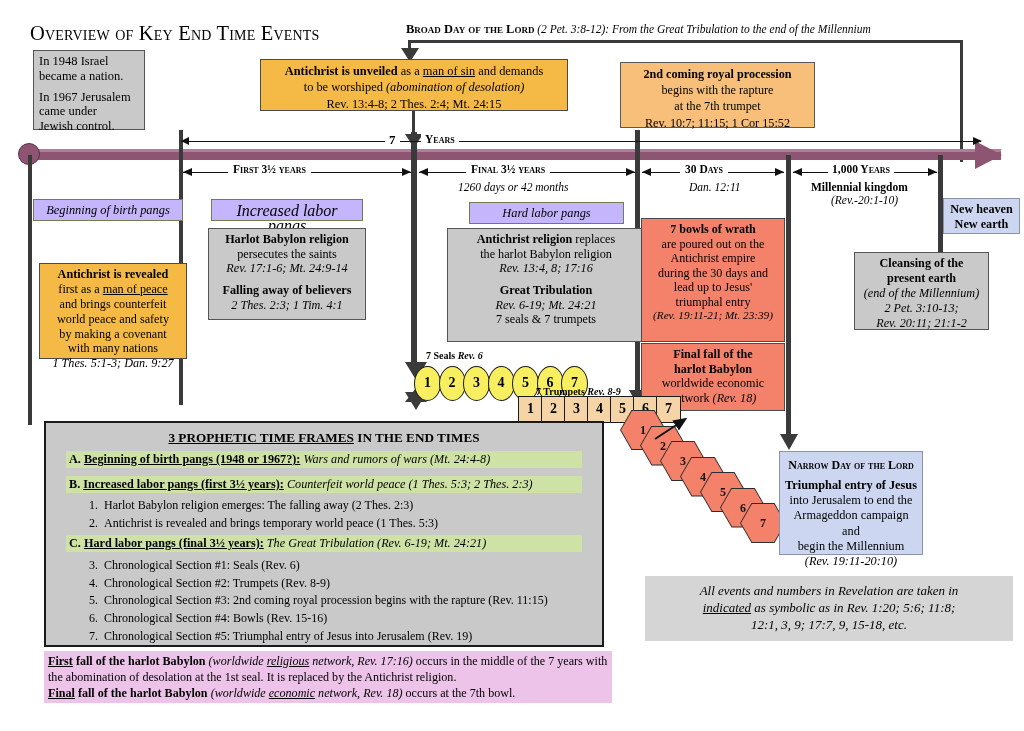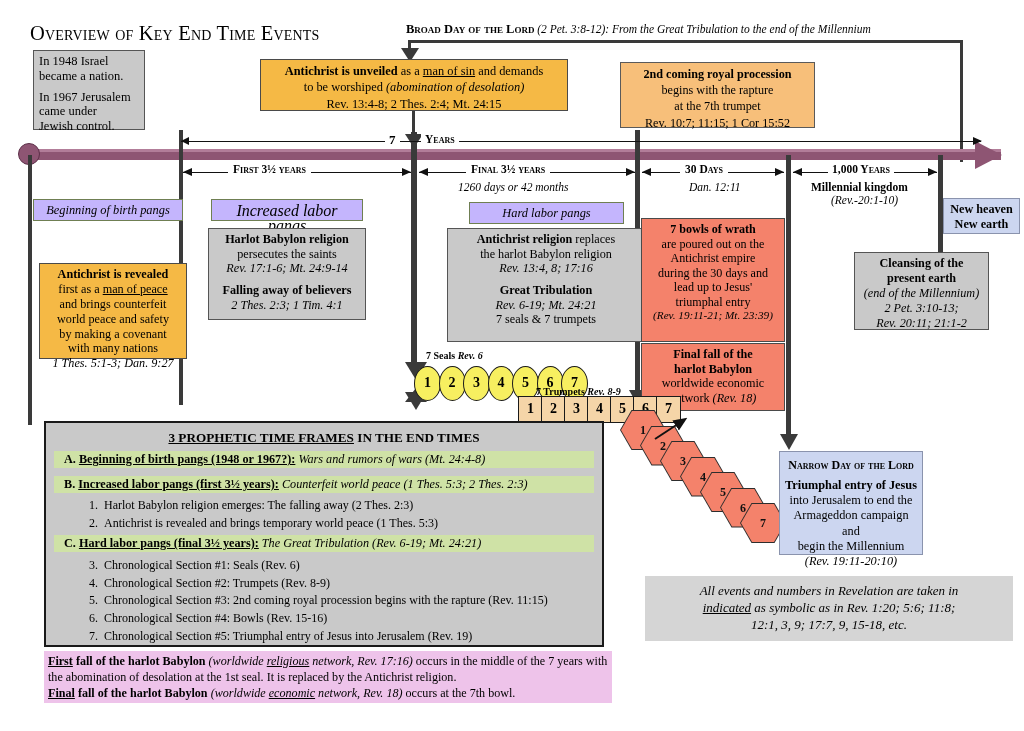--- a/index.html
+++ b/index.html
@@ -60,21 +60,21 @@
   .bowl-o{position:absolute;width:46px;height:40px;background:#2d2d2d;
       clip-path:polygon(25% 0%,75% 0%,100% 50%,75% 100%,25% 100%,0% 50%);}
 
   .small-cap-lbl{font-size:10px;font-weight:bold;white-space:nowrap;}
   .smallit{font-style:italic;font-size:10px;}
 
   
   #frames-panel{left:44px;top:421px;width:560px;height:226px;background:#c9c9c9;
       border:2.2px solid #1a1a1a;padding:5px 8px;}
   #frames-panel .hdr{text-align:center;font-weight:bold;font-size:13.2px;margin:2px 0 5px;}
-  .hl{background:#cfe2a6;display:block;padding:1px 10px;font-size:12.2px;margin:3px 0;}
+  .hl{background:#cfe2a6;display:block;padding:1px 3px;font-size:12.2px;margin:3px 12px;}
   .sub{font-size:12px;margin:2px 0 2px 30px;line-height:1.3;}
   .subrow{display:flex;gap:6px;}
   .subnum{width:14px;text-align:right;}
 
   #pink-note{left:44px;top:651px;width:568px;background:#eec3ea;padding:2px 4px;
       font-size:12.1px;line-height:1.33;}
 
   #plain-note{left:645px;top:576px;width:368px;background:#d5d5d5;padding:7px 8px;
       font-size:13px;font-style:italic;text-align:center;line-height:1.3;}
 

